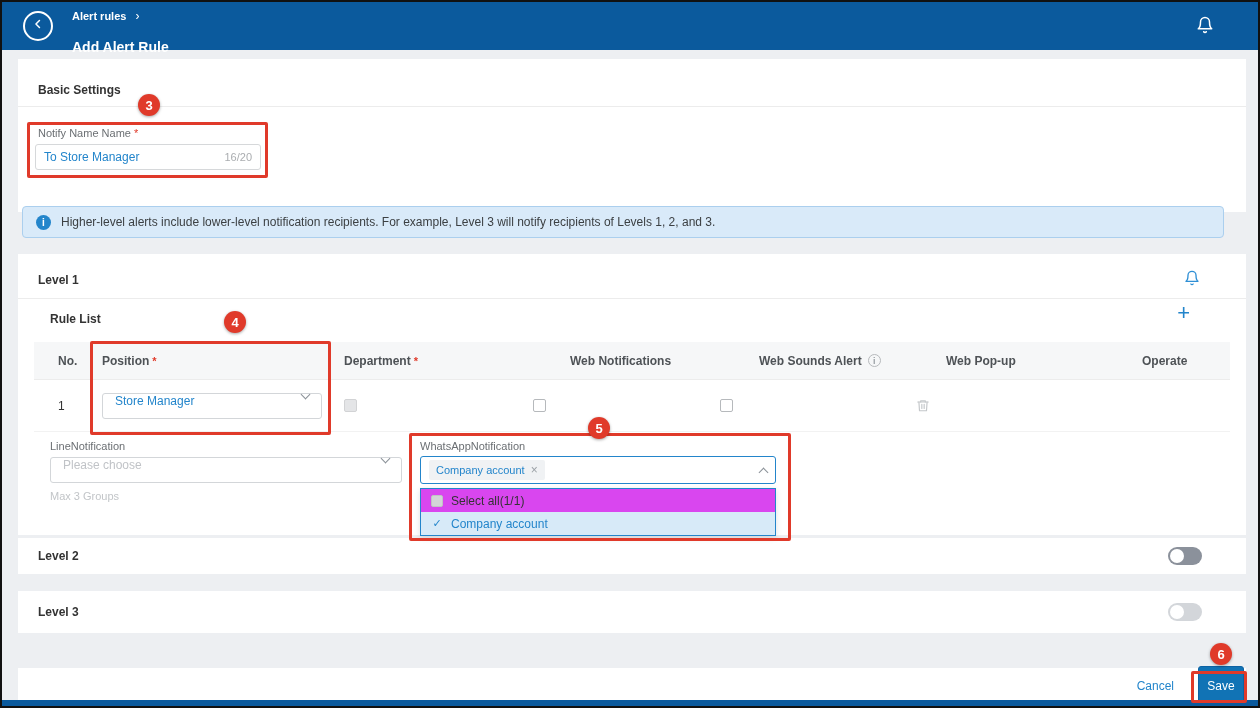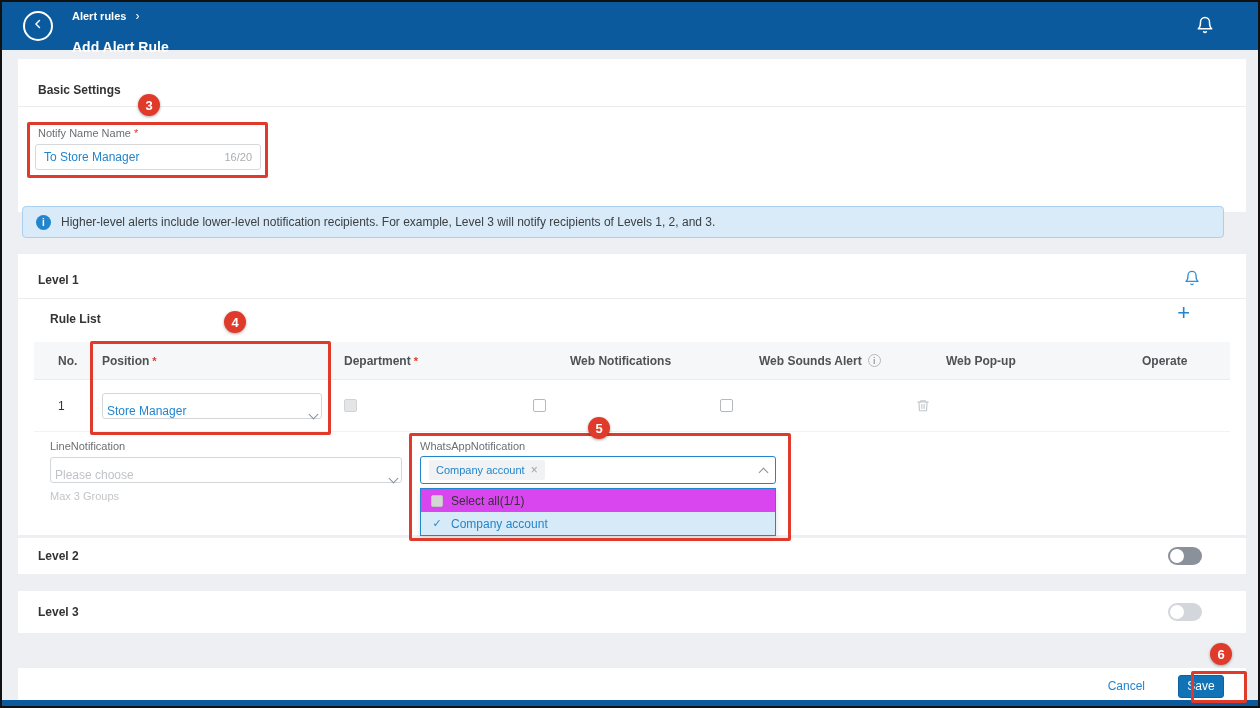--- a/index.html
+++ b/index.html
@@ -50,21 +50,21 @@
   .cell{display:flex;align-items:center}
   .c0{width:68px;padding-left:24px}
   .c1{width:242px}
   .c2{width:226px}
   .c3{width:189px}
   .c4{width:187px}
   .c5{width:196px}
   .c6{flex:1}
   .hdr-info{width:13px;height:13px;border:1px solid #b6b9bc;border-radius:50%;color:#9aa0a5;font-size:9px;display:inline-flex;align-items:center;justify-content:center;margin-left:6px}
 
-  .select{height:26px;border:1px solid #d3d6d9;border-radius:3px;display:flex;align-items:flex-end;padding:0 4px;font-size:12px;background:#fff;cursor:pointer}
+  .select{height:26px;border:1px solid #d3d6d9;border-radius:3px;display:flex;align-items:flex-start;padding:0 12px;font-size:12px;background:#fff;cursor:pointer}
   .sel-value{color:var(--accent,#2385cb)}
   .sel-placeholder{color:#c0c3c7}
   .chev{width:7px;height:7px;border-right:1.5px solid #8a9097;border-bottom:1.5px solid #8a9097;transform:rotate(45deg);margin-left:auto;margin-top:-3px}
   .chev.up{transform:rotate(-135deg);margin-top:4px}
   .position-select{width:220px}
   .department-select{width:212px}
 
   .cb{width:13px;height:13px;border:1px solid #b6b9bc;border-radius:2px;background:#fff;cursor:pointer}
   .cb.disabled{background:#e4e5e7;border-color:#d2d3d5}
   .trash-btn{cursor:pointer;display:flex;align-items:center}
@@ -85,23 +85,23 @@
   .dd-check{color:var(--accent,#2385cb);font-size:11px;width:12px;text-align:center}
 
   
   .lv-row{display:flex;align-items:center;padding:12px 20px}
   .row-level2{top:536px;height:36px}
   .row-level3{top:589px;height:42px}
   .toggle{width:34px;height:18px;border-radius:9px;background:#8b919b;position:relative;margin-left:auto;margin-right:24px;cursor:pointer}
   .toggle .knob{position:absolute;left:2px;top:2px;width:14px;height:14px;border-radius:50%;background:#fff}
   .toggle.light{background:#d3d6da}
 
-  .footer{top:666px;height:36px;display:flex;align-items:center;justify-content:flex-end;gap:33px;padding-right:22px}
+  .footer{top:666px;height:36px;display:flex;align-items:center;justify-content:flex-end;gap:24px;padding-right:2px}
   .cancel{color:var(--accent,#2385cb);font-size:12px;cursor:pointer}
-  .save{width:46px;height:23px;background:var(--save-bg,#1173b5);color:#fff;font-size:12px;border:1px solid #0d62a3;border-radius:3px;display:flex;align-items:center;justify-content:center;cursor:pointer}
+  .save{width:46px;height:40px;background:var(--save-bg,#1173b5);color:#fff;font-size:12px;border:1px solid #0d62a3;border-radius:3px;display:flex;align-items:center;justify-content:center;cursor:pointer}
 
   .bottombar{position:absolute;left:0;bottom:0;width:100%;height:6px;background:var(--header-bg,#0b5a9d)}
 
   
   .anno{position:absolute;border:3px solid var(--annotation,#e03a2a);border-radius:2px;pointer-events:none;z-index:10}
   .rect3{left:25px;top:120px;width:241px;height:56px}
   .rect4{left:88px;top:339px;width:241px;height:94px}
   .rect5{left:407px;top:431px;width:382px;height:108px}
   .rect6{left:1189px;top:669px;width:56px;height:32px}
   .badge{position:absolute;width:22px;height:22px;border-radius:50%;background:var(--annotation,#e03a2a);color:#fff;font-weight:bold;font-size:13px;display:flex;align-items:center;justify-content:center;z-index:12;box-shadow:0 1px 3px rgba(0,0,0,.35);pointer-events:none}

